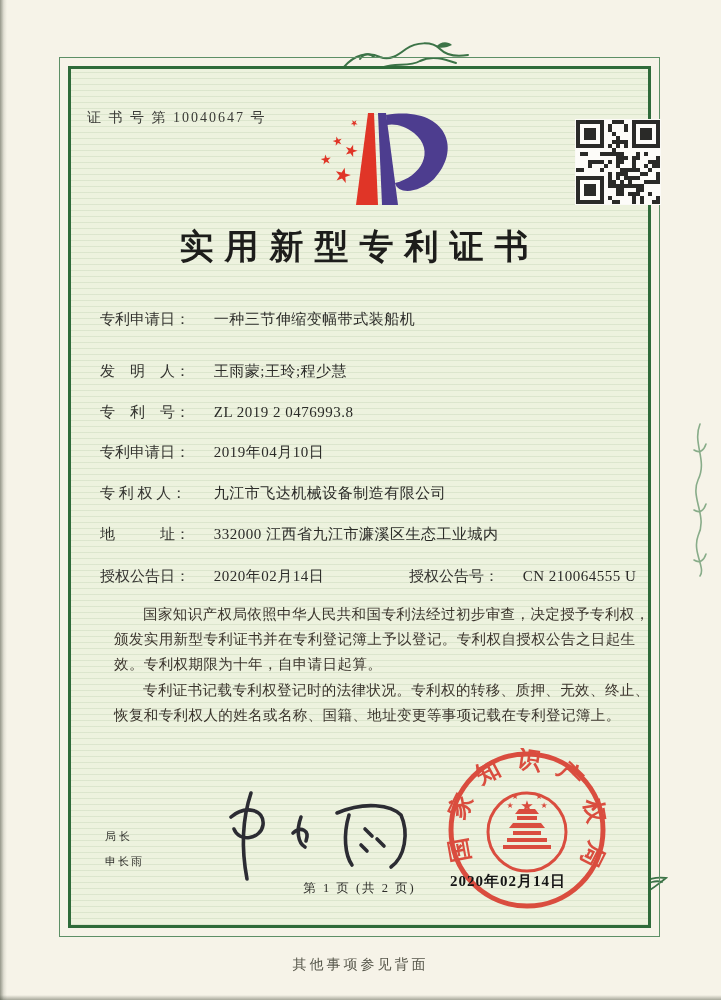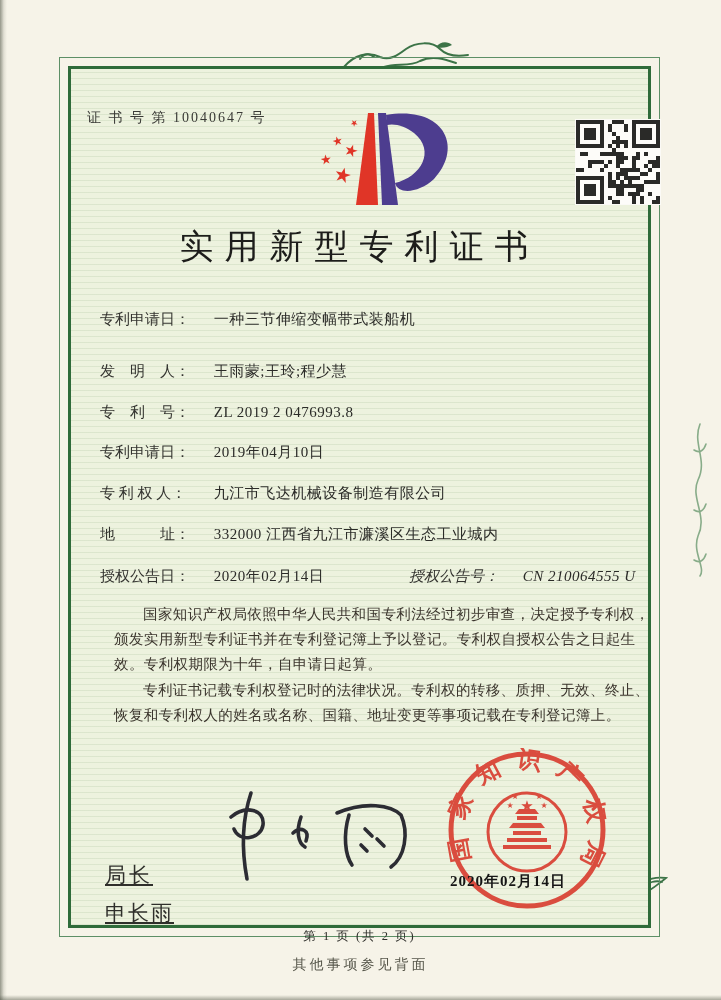--- a/index.html
+++ b/index.html
@@ -35,39 +35,39 @@
   }
   .cert-no {
     position:absolute; left:16px; top:40px;
     font-size:14px; letter-spacing:2px; color:#3a3a36;
   }
   .logo { position:absolute; left:221px; top:36px; width:175px; height:110px; }
   .logo .star { position:absolute; color:#e03527; line-height:1; }
   .qr { position:absolute; left:504px; top:50px; width:86px; height:86px; background:#fbfaf6; padding:1px; }
   .title {
     position:absolute; left:0; right:0; top:155px; text-align:center;
-    font-size:34px; font-weight:normal; letter-spacing:11px; color:#1d1d1b;
+    font-size:34px; font-weight:bold; letter-spacing:11px; color:#1d1d1b;
   }
   .fields { position:absolute; left:29px; top:241px; width:560px; font-size:15px; }
   .frow { position:absolute; left:0; white-space:nowrap; }
   .flabel { display:inline-block; width:110px; color:#33332f; }
   .fvalue { color:#2b2b28; letter-spacing:.5px; }
   .frow.r1{top:0;} .frow.r2{top:52px;} .frow.r3{top:93px;} .frow.r4{top:133px;}
   .frow.r5{top:174px;} .frow.r6{top:215px;} .frow.r7{top:257px;}
-  .frow.r7b{top:257px; left:309px;font-style:italic;}
+  .frow.r7b{top:257px; left:309px;}
   .paras { position:absolute; left:43px; top:533px; width:545px;
     font-size:14.5px; line-height:1.74; color:#3b352d; letter-spacing:.4px; }
   .paras p { text-indent:2em; }
-  .signer { position:absolute; left:34px; top:792px; font-size:21px; letter-spacing:3px; color:#2f2f2b;text-decoration:underline; }
+  .signer { position:absolute; left:34px; top:760px; font-size:11px; letter-spacing:3px; color:#2f2f2b; }
   .signer .name { display:block; margin-top:10px; letter-spacing:2px; }
   .signature { position:absolute; left:138px; top:714px; }
   .seal { position:absolute; left:369px; top:679px; opacity:.88; }
   .seal-date { position:absolute; left:379px; top:803px; z-index:3;
     font-size:15px; font-weight:bold; letter-spacing:1px; color:#151515; }
-  .page-note { position:absolute; left:0; right:0; top:859px; text-align:center;
+  .page-note { position:absolute; left:0; right:0; top:811px; text-align:center;
     font-size:12.5px; letter-spacing:2px; color:#2e2e2a; }
   .back-note { position:absolute; left:0; right:0; top:956px; text-align:center;
     font-size:14px; letter-spacing:3px; color:#56564a; }
   .orn { position:absolute; }
   .orn-dragon { left:340px; top:33px; }
   .orn-right { left:686px; top:420px; opacity:.8; }
   .orn-corner { left:628px; top:864px; }
 </style>
 </head>
 <body>

